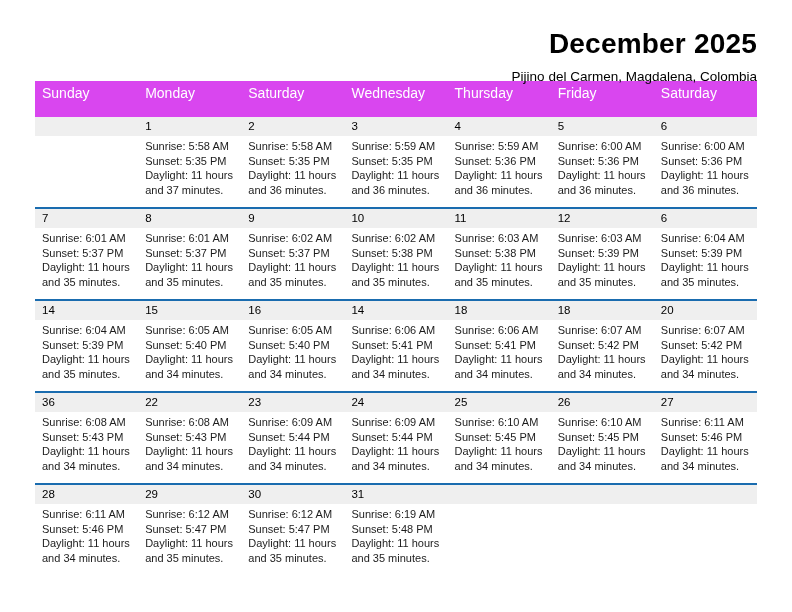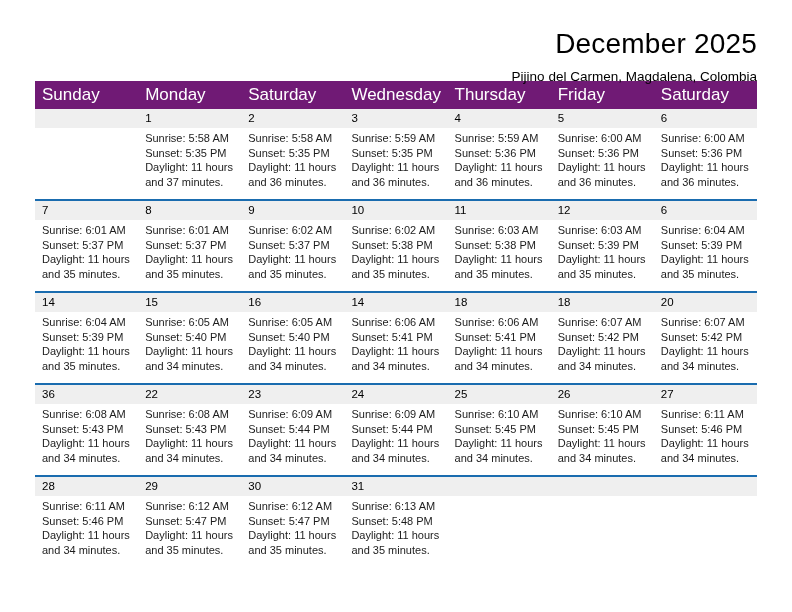--- a/index.html
+++ b/index.html
@@ -65,47 +65,47 @@
     position: absolute;
     left: 59px;
     top: 19px;
   }
 
   .title-block {
     text-align: right;
   }
   .cal-title {
     font-size: 28px;
-    font-weight: normal;
+    font-weight: bold;
     color: #000000;
     line-height: 32px;
     letter-spacing: 0.2px;
   }
   .cal-subtitle {
     font-size: 13.5px;
     color: #000000;
     line-height: 18px;
     margin-top: 8px;
   }
 
   
   .calendar {
     margin: 11px 35px 0 35px;
     width: 722px;
     border-collapse: collapse;
     table-layout: fixed;
   }
 
   .calendar th {
-    background: #701a75;
+    background: #d946ef;
     color: #ffffff;
-    font-size: 17px;
+    font-size: 14px;
     font-weight: normal;
     text-align: left;
-    padding: 4px 0 4px 7px;
+    padding: 4px 0 16px 7px;
     height: 21px;
     border: none;
   }
 
   .weekrow {
     border-top: 2px solid #1a6caf;
   }
   .weekrow.first { border-top: none; }
 
   .calendar td {
@@ -510,21 +510,21 @@
                 <div>Sunset: 5:47 PM</div>
                 <div>Daylight: 11 hours</div>
                 <div>and 35 minutes.</div>
               </div>
             </div>
           </td>
           <td>
             <div class="cell-inner">
               <div class="daynum">31</div>
               <div class="lines">
-                <div>Sunrise: 6:13 AM</div>
+                <div>Sunrise: 6:19 AM</div>
                 <div>Sunset: 5:48 PM</div>
                 <div>Daylight: 11 hours</div>
                 <div>and 35 minutes.</div>
               </div>
             </div>
           </td>
           <td>
             <div class="cell-inner">
               <div class="daynum empty"></div>
             </div>

